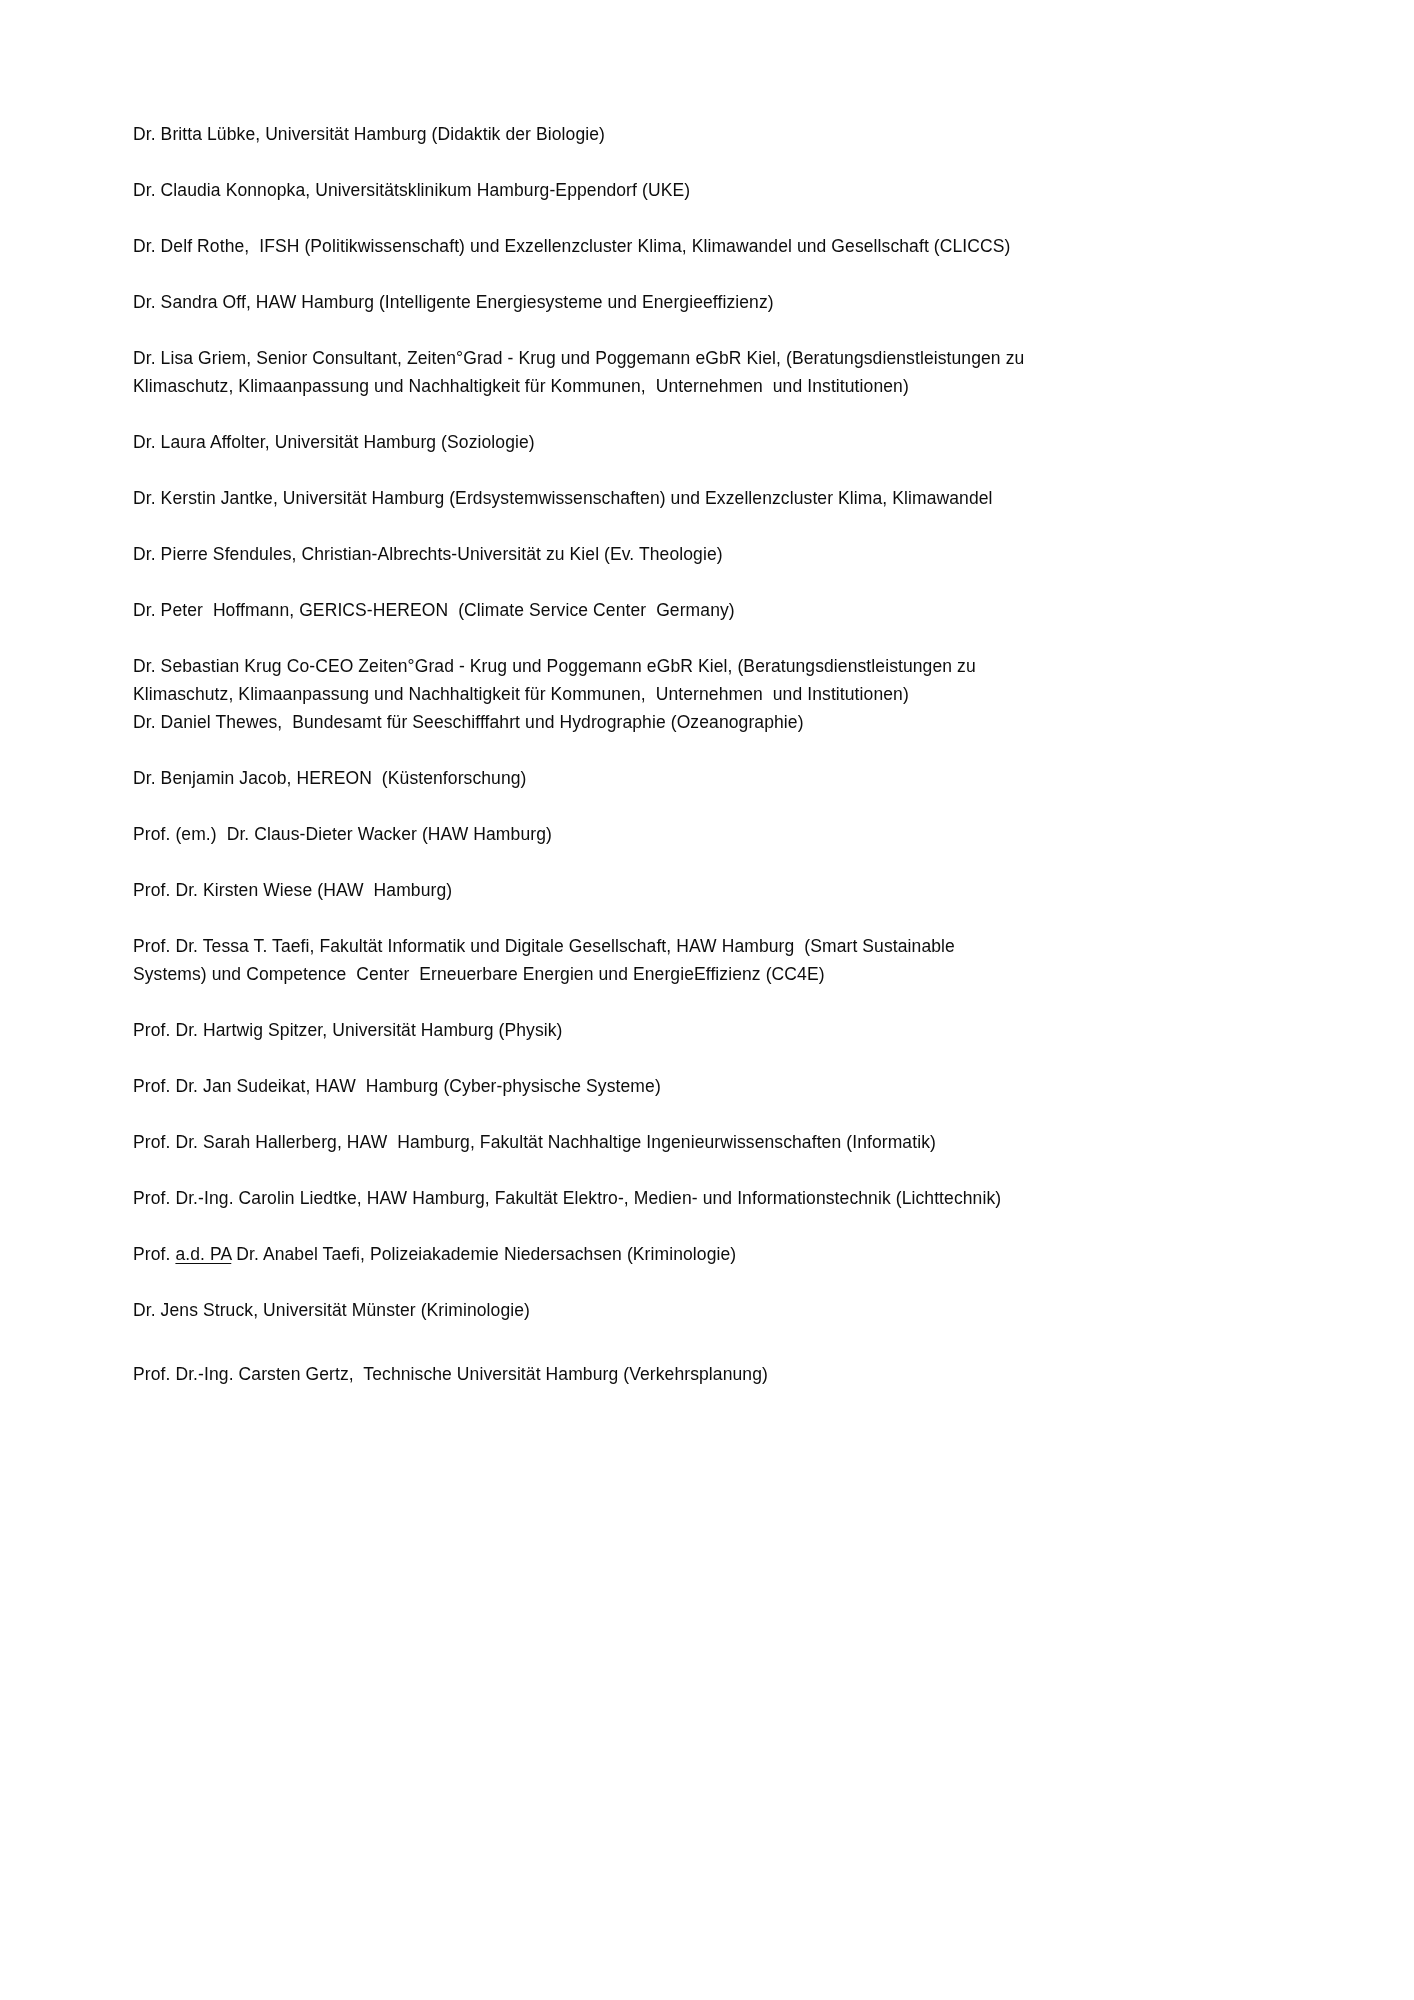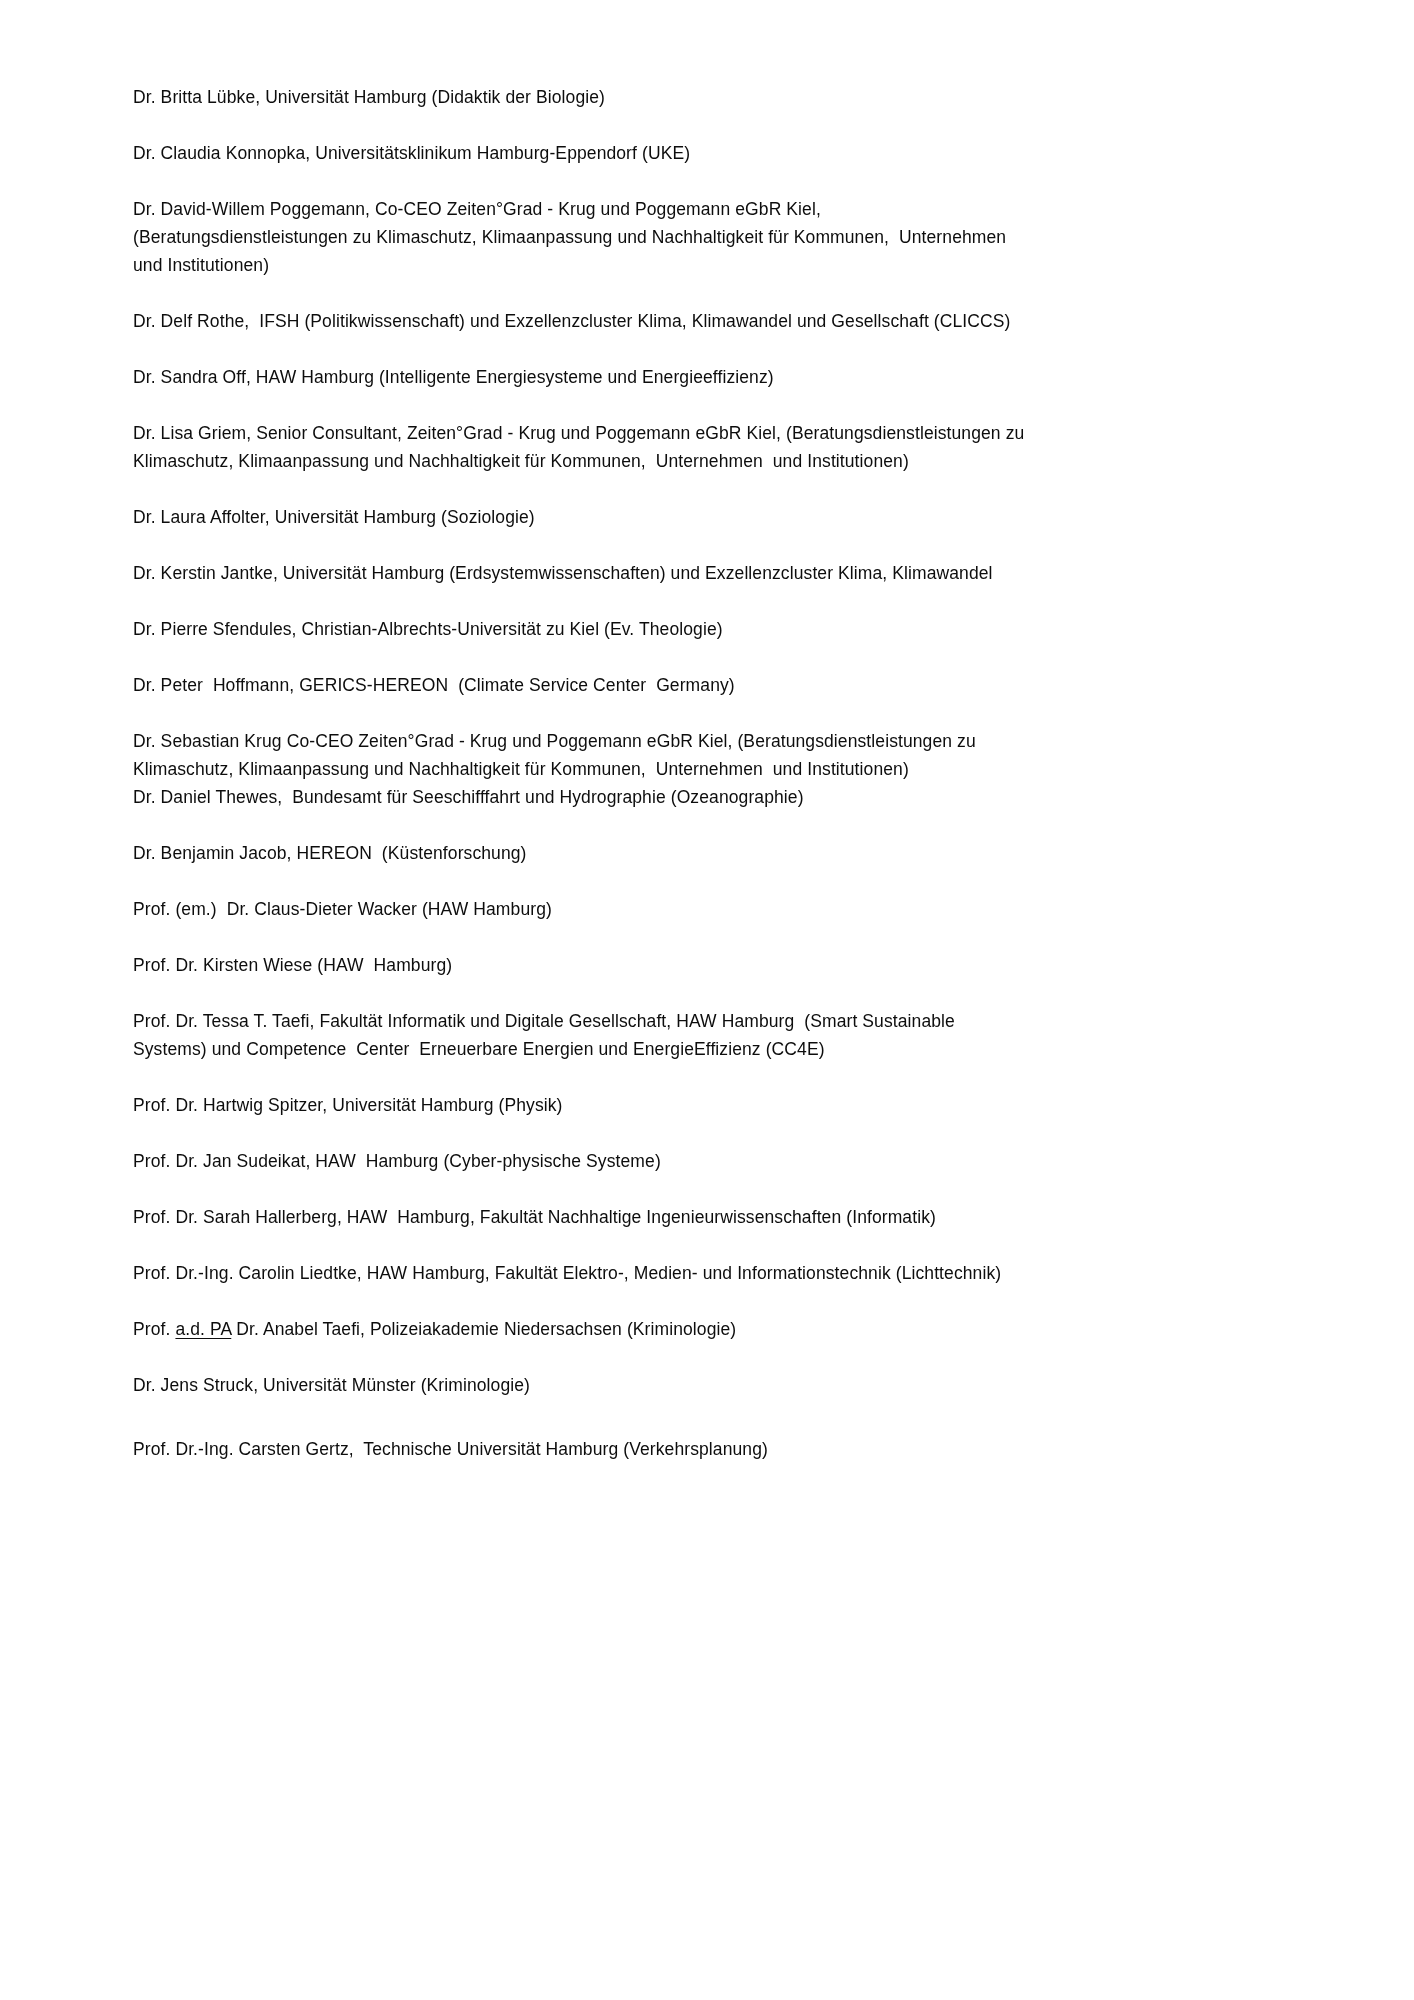--- a/index.html
+++ b/index.html
@@ -7,21 +7,21 @@
     padding: 0;
     background: #e8e8e8;
   }
   .page {
     position: relative;
     width: 1414px;
     height: 2000px;
     margin: 0 auto;
     background: #ffffff;
     box-sizing: border-box;
-    padding: 83px 120px 60px 133px;
+    padding: 120px 120px 60px 133px;
     overflow: hidden;
     font-family: "Liberation Sans", "DejaVu Sans", sans-serif;
     color: #0d0d0d;
   }
   .entry {
     margin: 0 0 28px 0;
   }
   .entry:last-child {
     margin-bottom: 0;
     margin-top: 36px;
@@ -41,25 +41,20 @@
 </head>
 <body>
 
 <div class="page">
   <div id="signatory-list">
       <div class="entry">
         <div class="line">Dr. Britta Lübke, Universität Hamburg (Didaktik der Biologie)</div>
       </div>
       <div class="entry">
         <div class="line">Dr. Claudia Konnopka, Universitätsklinikum Hamburg-Eppendorf (UKE)</div>
-      </div>
-      <div class="entry">
-        <div class="line">Dr. David-Willem Poggemann, Co-CEO Zeiten°Grad - Krug und Poggemann eGbR Kiel,</div>
-        <div class="line">(Beratungsdienstleistungen zu Klimaschutz, Klimaanpassung und Nachhaltigkeit für Kommunen,  Unternehmen</div>
-        <div class="line">und Institutionen)</div>
       </div>
       <div class="entry">
         <div class="line">Dr. Delf Rothe,  IFSH (Politikwissenschaft) und Exzellenzcluster Klima, Klimawandel und Gesellschaft (CLICCS)</div>
       </div>
       <div class="entry">
         <div class="line">Dr. Sandra Off, HAW Hamburg (Intelligente Energiesysteme und Energieeffizienz)</div>
       </div>
       <div class="entry">
         <div class="line">Dr. Lisa Griem, Senior Consultant, Zeiten°Grad - Krug und Poggemann eGbR Kiel, (Beratungsdienstleistungen zu</div>
         <div class="line">Klimaschutz, Klimaanpassung und Nachhaltigkeit für Kommunen,  Unternehmen  und Institutionen)</div>

